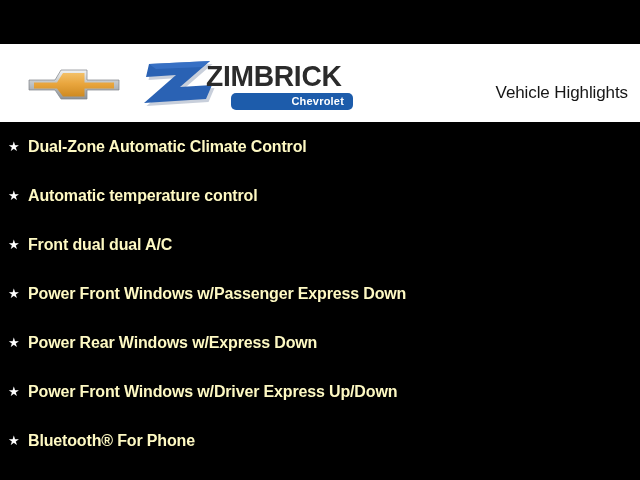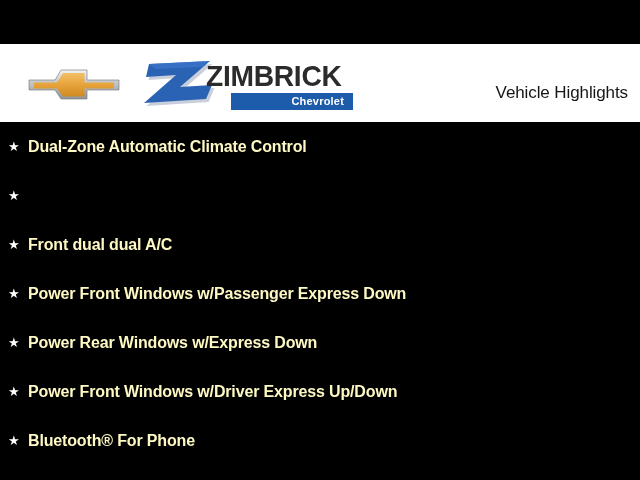--- a/index.html
+++ b/index.html
@@ -76,21 +76,21 @@
     transform-origin: left center;
   }
 
   .chev-banner {
     position: absolute;
     left: 91px;
     top: 41px;
     width: 122px;
     height: 17px;
     background: #1d5cab;
-    border-radius: 0;
+    border-radius: 5px;
   }
   .chev-banner-text {
     position: absolute;
     right: 9px;
     top: 2px;
     font-family: "Liberation Sans", sans-serif;
     font-weight: bold;
     font-size: 11px;
     line-height: 13px;
     letter-spacing: 0.2px;
@@ -214,20 +214,21 @@
   </div>
 
   <div class="body-panel">
     <ul class="feature-list" id="feature-list">
         <li class="feature-item">
           <span class="bullet-star">★</span>
           <span class="feature-text">Dual-Zone Automatic Climate Control</span>
         </li>
         <li class="feature-item">
           <span class="bullet-star">★</span>
+          <span class="feature-text">Automatic temperature control</span>
         </li>
         <li class="feature-item">
           <span class="bullet-star">★</span>
           <span class="feature-text">Front dual dual A/C</span>
         </li>
         <li class="feature-item">
           <span class="bullet-star">★</span>
           <span class="feature-text">Power Front Windows w/Passenger Express Down</span>
         </li>
         <li class="feature-item">

